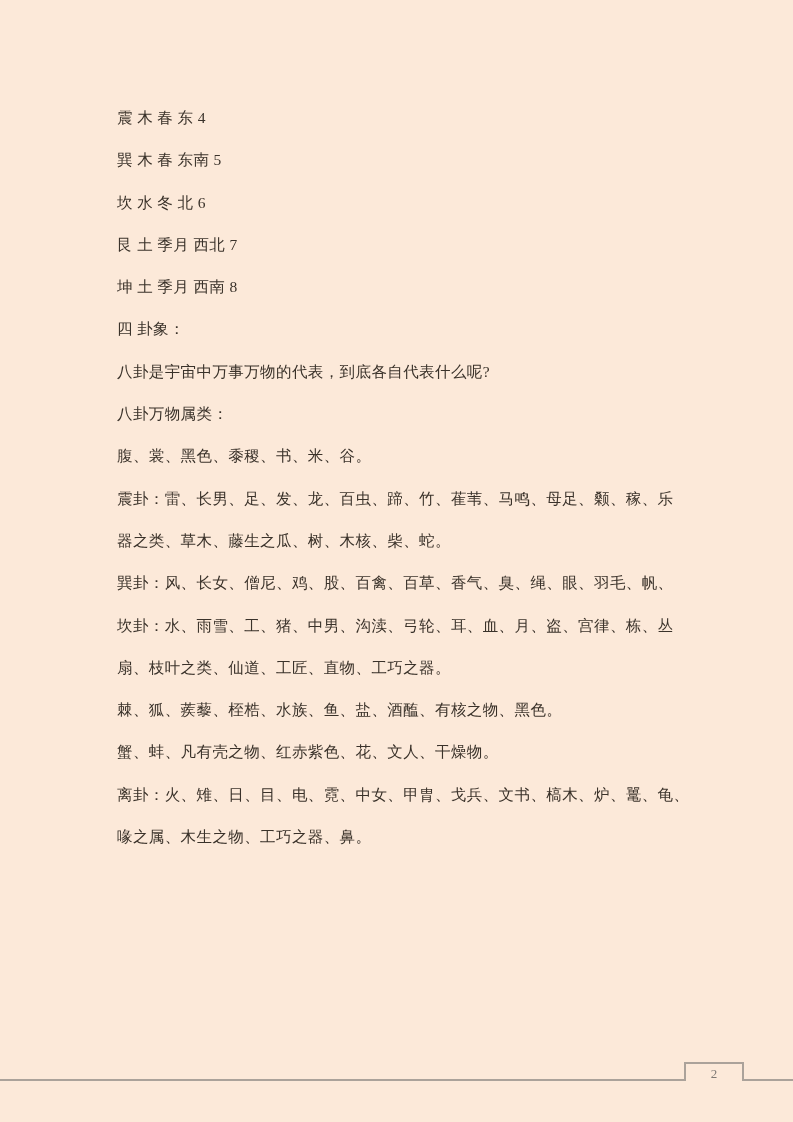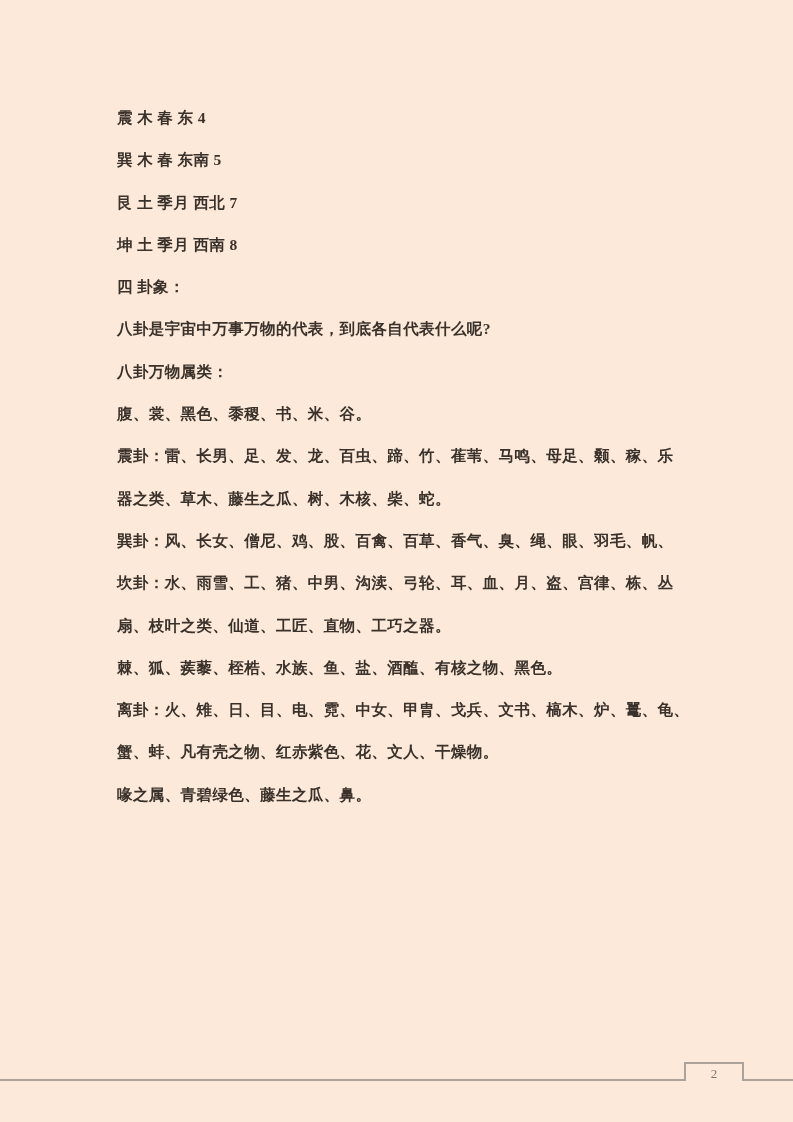--- a/index.html
+++ b/index.html
@@ -14,21 +14,20 @@
   .page {
     position: absolute;
     inset: 0;
   }
   .content {
     position: absolute;
     left: 117px;
     top: 97px;
     width: 564px;
     color: #3a322a;
-    font-weight: bold;
   }
   .content p.line {
     margin: 0;
     font-size: 15.5px;
     line-height: 42.3px;
     letter-spacing: 0.4px;
     white-space: nowrap;
   }
   .footer-rule-left {
     position: absolute;
@@ -66,35 +65,36 @@
   }
 </style>
 </head>
 <body>
 
 <div class="page">
 
   <div class="content">
     <p class="line">震 木 春 东 4</p>
     <p class="line">巽 木 春 东南 5</p>
+    <p class="line">坎 水 冬 北 6</p>
     <p class="line">艮 土 季月 西北 7</p>
     <p class="line">坤 土 季月 西南 8</p>
     <p class="line">四 卦象：</p>
     <p class="line">八卦是宇宙中万事万物的代表，到底各自代表什么呢?</p>
     <p class="line">八卦万物属类：</p>
     <p class="line">腹、裳、黑色、黍稷、书、米、谷。</p>
     <p class="line">震卦：雷、长男、足、发、龙、百虫、蹄、竹、萑苇、马鸣、母足、颡、稼、乐</p>
     <p class="line">器之类、草木、藤生之瓜、树、木核、柴、蛇。</p>
     <p class="line">巽卦：风、长女、僧尼、鸡、股、百禽、百草、香气、臭、绳、眼、羽毛、帆、</p>
     <p class="line">坎卦：水、雨雪、工、猪、中男、沟渎、弓轮、耳、血、月、盗、宫律、栋、丛</p>
     <p class="line">扇、枝叶之类、仙道、工匠、直物、工巧之器。</p>
     <p class="line">棘、狐、蒺藜、桎梏、水族、鱼、盐、酒醢、有核之物、黑色。</p>
+    <p class="line">蟹、蚌、凡有壳之物、红赤紫色、花、文人、干燥物。</p>
     <p class="line">离卦：火、雉、日、目、电、霓、中女、甲胄、戈兵、文书、槁木、炉、鼍、龟、</p>
-    <p class="line">蟹、蚌、凡有壳之物、红赤紫色、花、文人、干燥物。</p>
-    <p class="line">喙之属、青碧绿色、藤生之瓜、鼻。</p>
+    <p class="line">喙之属、木生之物、工巧之器、鼻。</p>
   </div>
 
   <div class="footer-rule-left"></div>
   <div class="page-number-tab">
     <span>2</span>
   </div>
   <div class="footer-rule-right"></div>
 
 </div>
 

